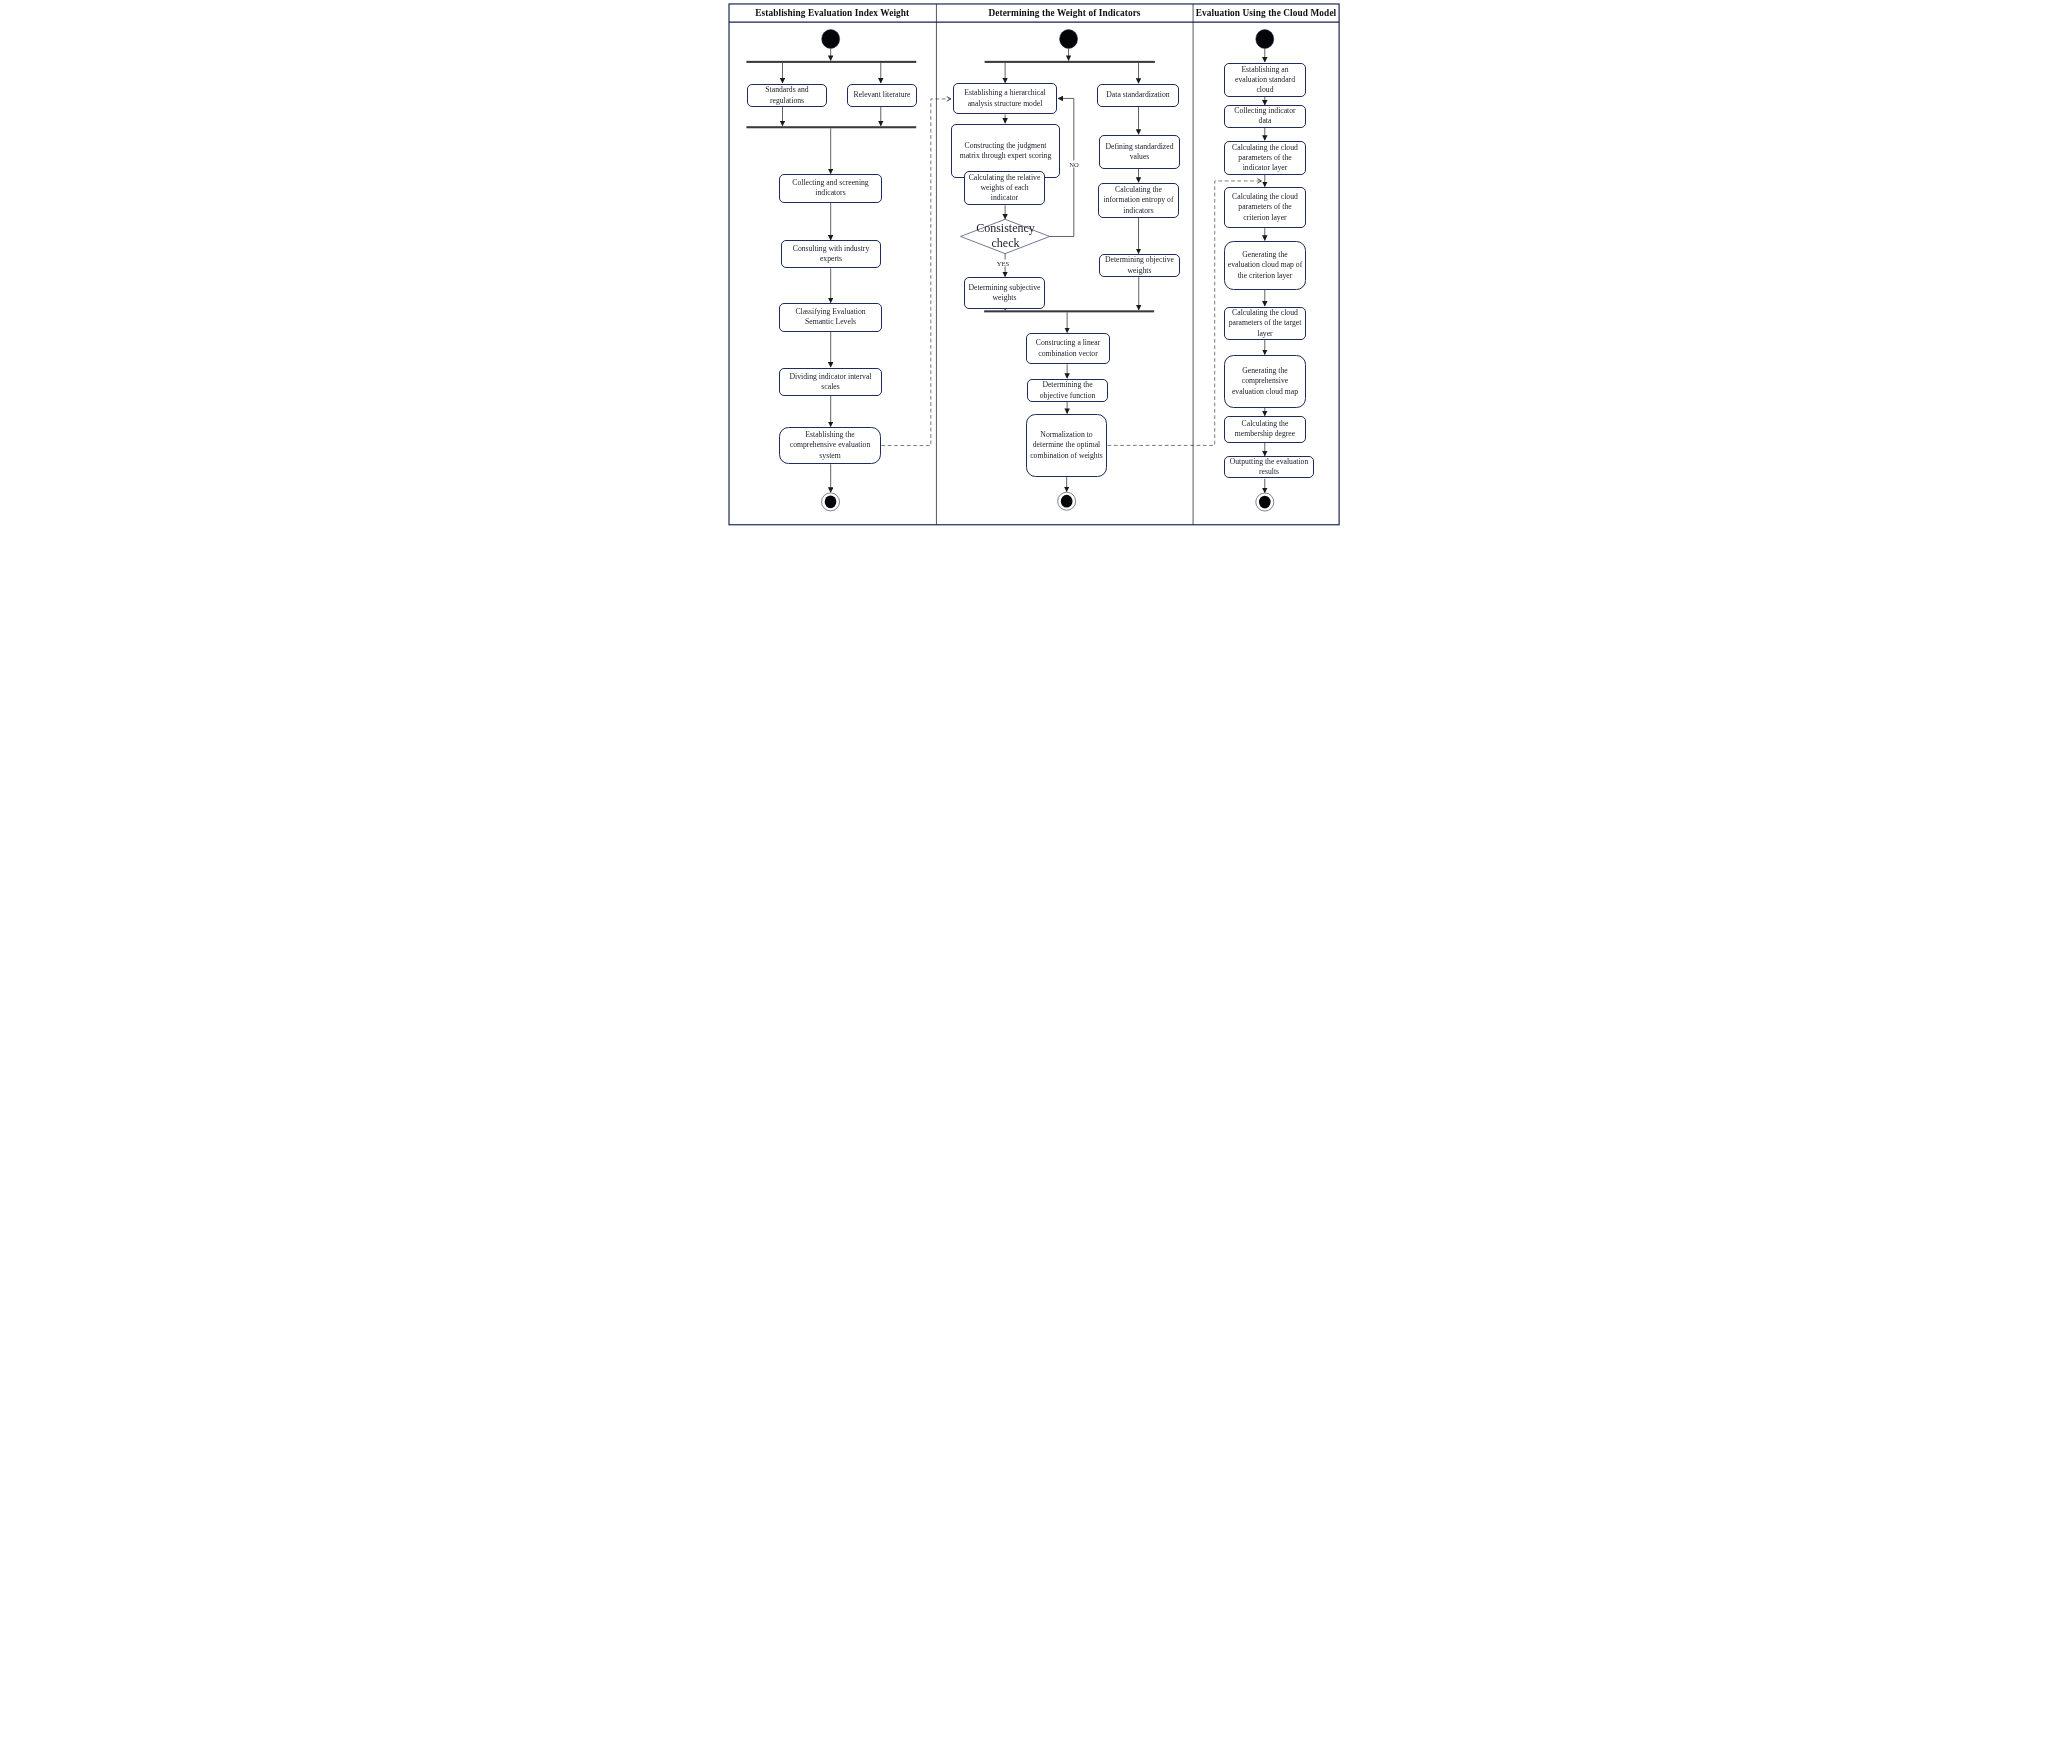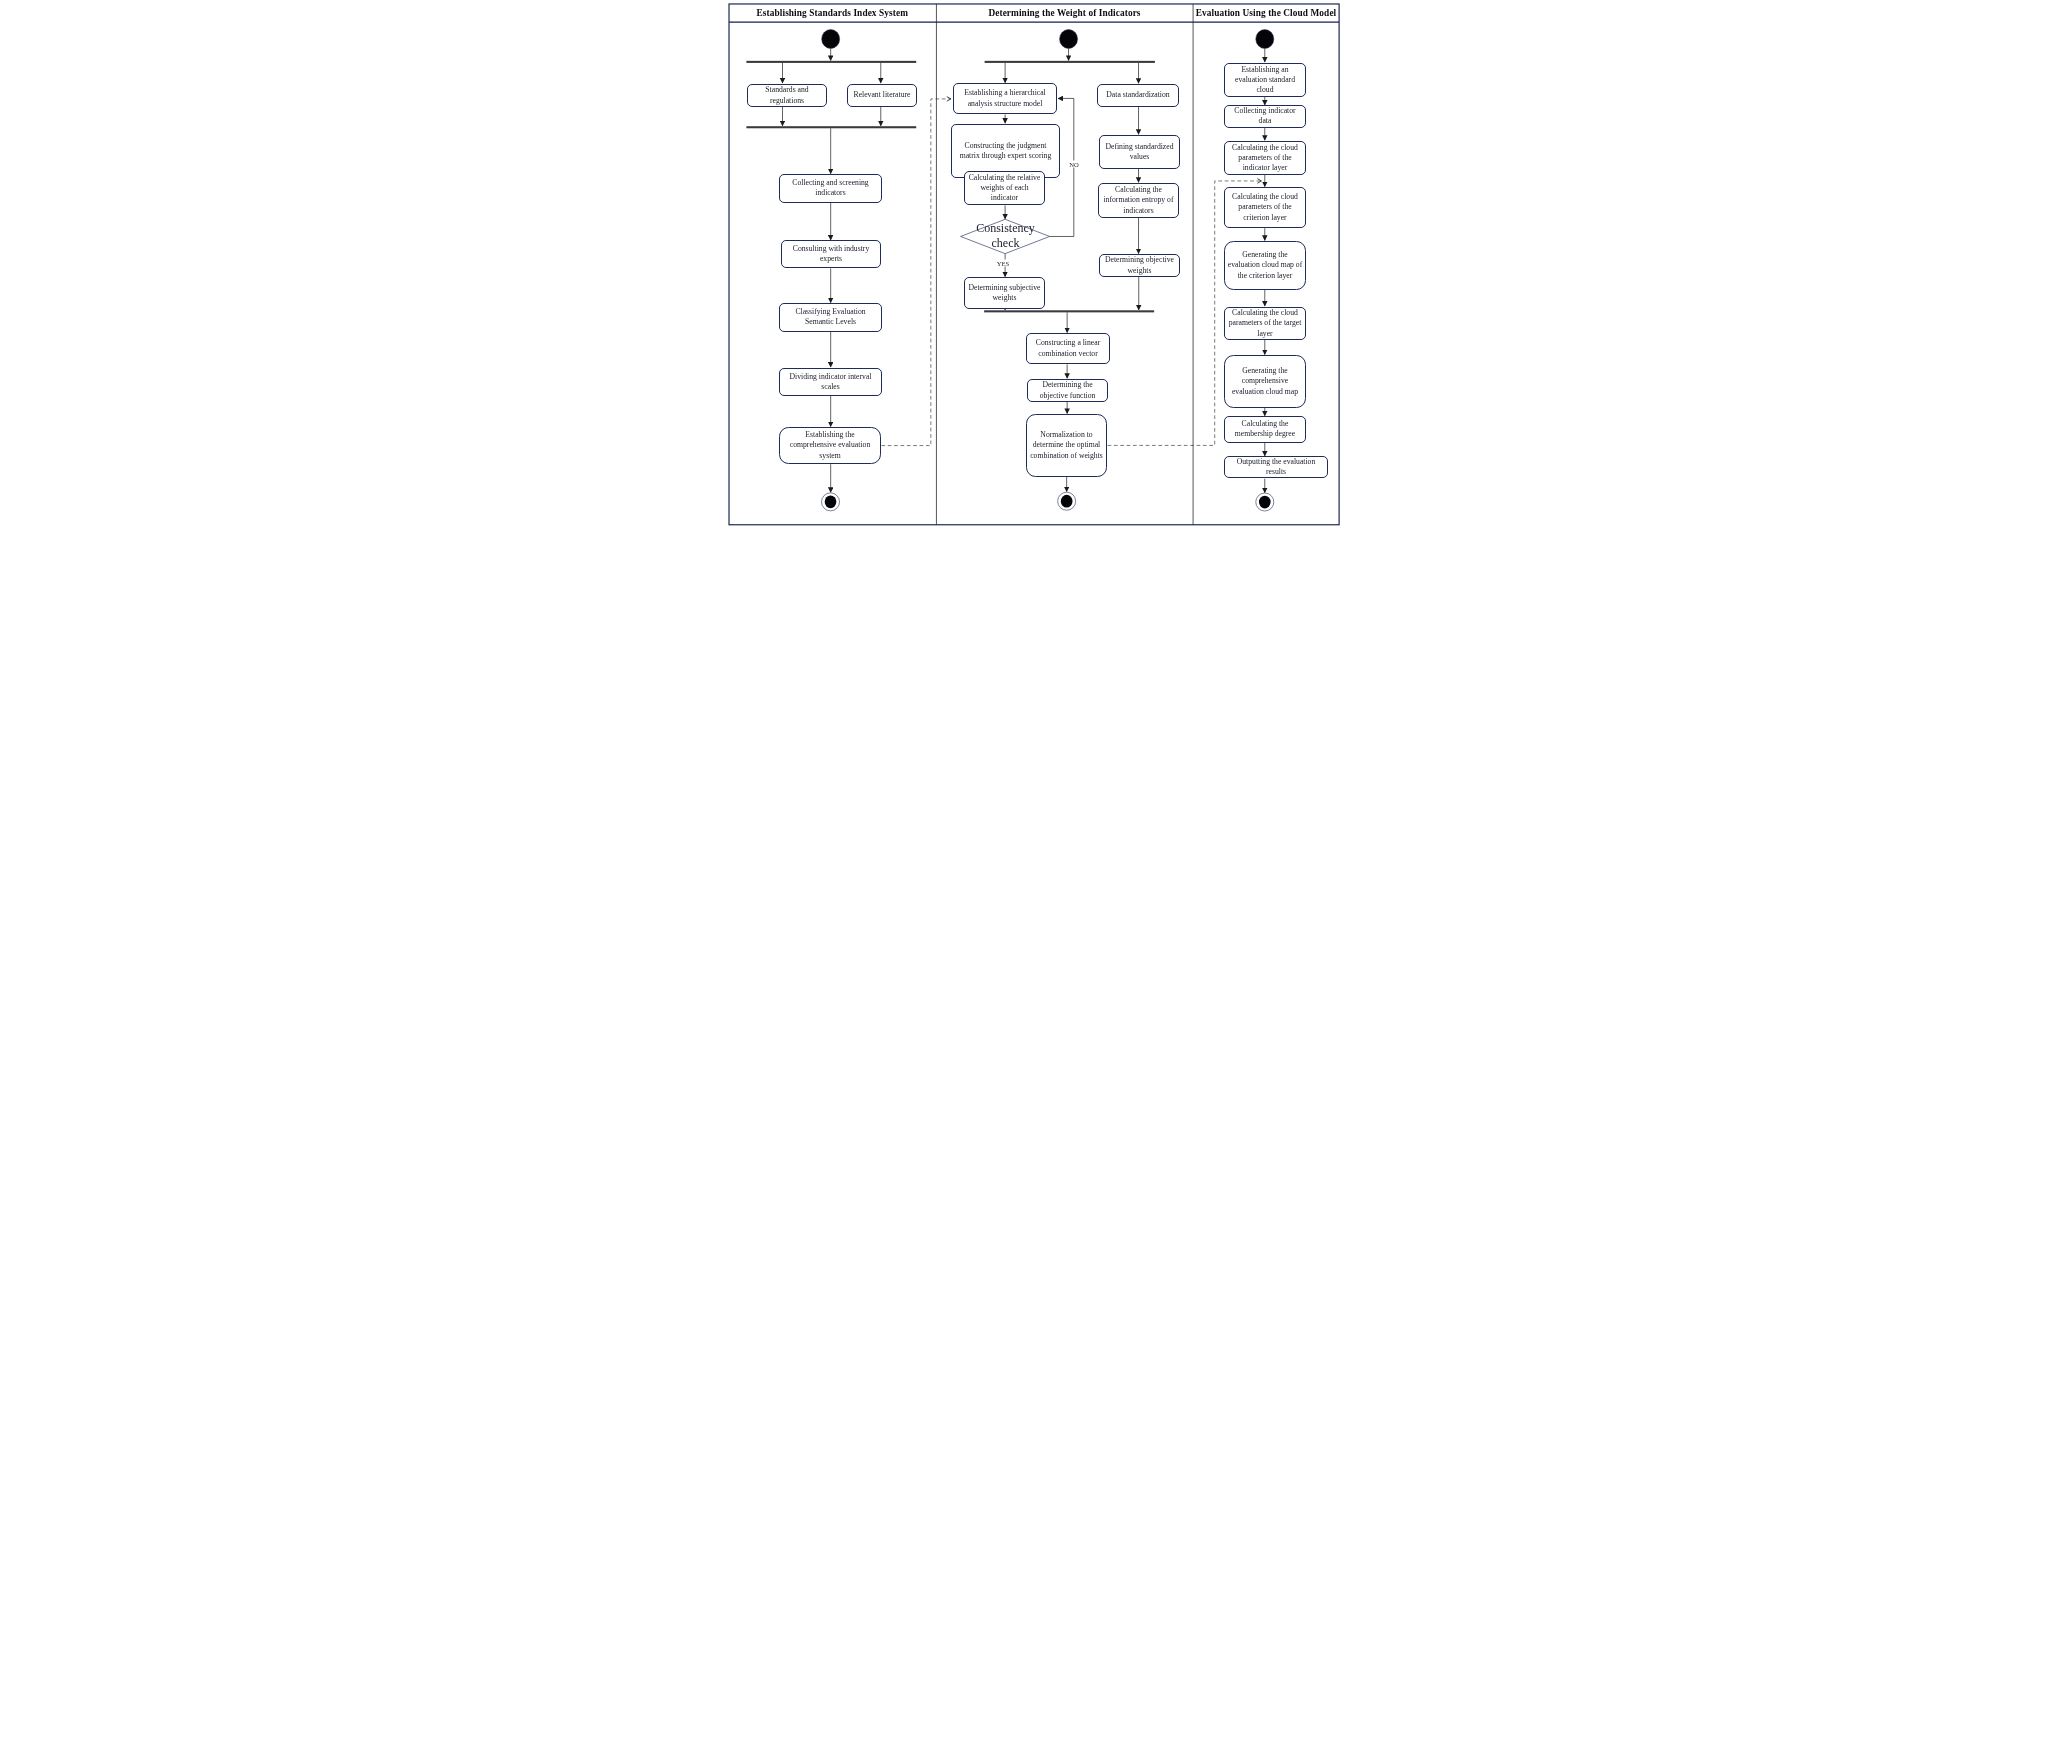--- a/index.html
+++ b/index.html
@@ -133,21 +133,21 @@
     <g>
       <circle cx="202.5" cy="946.8" r="17" fill="#ffffff" stroke="#1f2b58" stroke-width="1.1"></circle>
       <ellipse cx="202.5" cy="946.8" rx="11" ry="12" fill="#050508"></ellipse>
       <circle cx="648" cy="945.6" r="17" fill="#ffffff" stroke="#1f2b58" stroke-width="1.1"></circle>
       <ellipse cx="648" cy="945.6" rx="11" ry="12" fill="#050508"></ellipse>
       <circle cx="1021.8" cy="947.1" r="17" fill="#ffffff" stroke="#1f2b58" stroke-width="1.1"></circle>
       <ellipse cx="1021.8" cy="947.1" rx="11" ry="12" fill="#050508"></ellipse>
     </g>
   </svg>
 
-  <div class="lane-title" style="left:5.8px;width:207px;">Establishing  Standards Index System</div>
+  <div class="lane-title" style="left:5.8px;width:207px;">Establishing  Evaluation Index Weight</div>
   <div class="lane-title" style="left:213px;width:257px;">Determining the Weight of Indicators</div>
   <div class="lane-title" style="left:470px;width:146px;">Evaluation Using the Cloud Model</div>
 
   <div class="node" style="left:24px;top:84px;width:80px;height:23px">Standards and regulations</div>
   <div class="node" style="left:124px;top:84px;width:70px;height:23px">Relevant literature</div>
   <div class="node" style="left:56px;top:174px;width:103px;height:28.5px">Collecting and screening indicators</div>
   <div class="node" style="left:58px;top:240px;width:100px;height:28px">Consulting with industry experts</div>
   <div class="node" style="left:56px;top:303px;width:103px;height:28.5px">Classifying Evaluation Semantic Levels</div>
   <div class="node" style="left:56px;top:368px;width:103px;height:28px">Dividing indicator interval scales</div>
   <div class="node big" style="left:56px;top:427px;width:102px;height:37px">Establishing the comprehensive evaluation system</div>
@@ -168,16 +168,16 @@
   <div class="node big" style="left:303px;top:414px;width:81px;height:63px">Normalization to determine the optimal combination of weights</div>
 
   <div class="node" style="left:501px;top:63px;width:82px;height:34px">Establishing an evaluation standard cloud</div>
   <div class="node" style="left:501px;top:105px;width:82px;height:22.6px">Collecting indicator data</div>
   <div class="node" style="left:501px;top:141px;width:82px;height:34px">Calculating the cloud parameters of the indicator layer</div>
   <div class="node" style="left:501px;top:187px;width:82px;height:41px">Calculating the cloud parameters of the criterion layer</div>
   <div class="node big" style="left:501px;top:241px;width:82px;height:49px">Generating the evaluation cloud map of the criterion layer</div>
   <div class="node" style="left:501px;top:307px;width:82px;height:33px">Calculating the cloud parameters of the target layer</div>
   <div class="node big" style="left:501px;top:355px;width:82px;height:53px">Generating the comprehensive evaluation cloud map</div>
   <div class="node" style="left:501px;top:416px;width:82px;height:26.6px">Calculating the membership degree</div>
-  <div class="node" style="left:501px;top:456px;width:104px;height:22.4px">Outputting the evaluation results</div>
+  <div class="node" style="left:501px;top:456px;width:90px;height:22.4px">Outputting the evaluation results</div>
 
 </div>
 
 
 </body></html>

